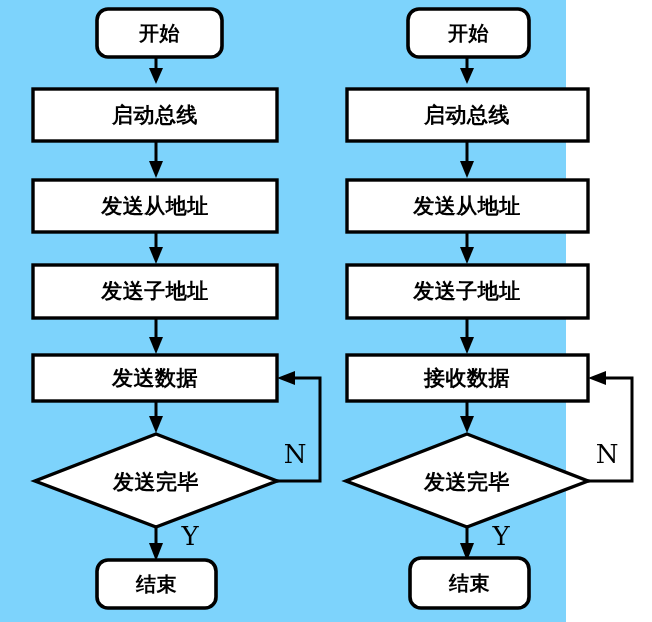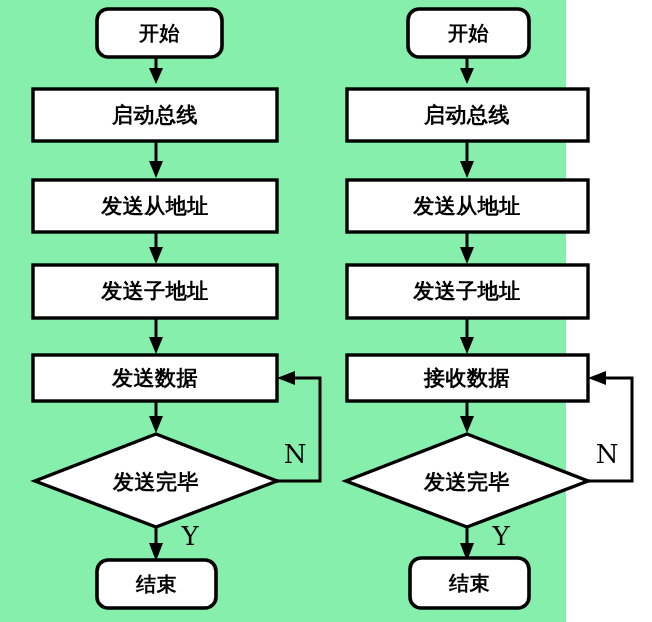--- a/index.html
+++ b/index.html
@@ -10,21 +10,21 @@
   body {
     width: 652px;
     height: 622px;
     font-family: "DejaVu Sans", "Liberation Sans", sans-serif;
     overflow: hidden;
   }
   #canvas {
     position: relative;
     width: 566px;
     height: 622px;
-    background: #86efac;
+    background: #7dd3fc;
   }
   svg#flow {
     position: absolute;
     top: 0;
     left: 0;
     width: 652px;
     height: 622px;
     display: block;
   }
   .shape {

